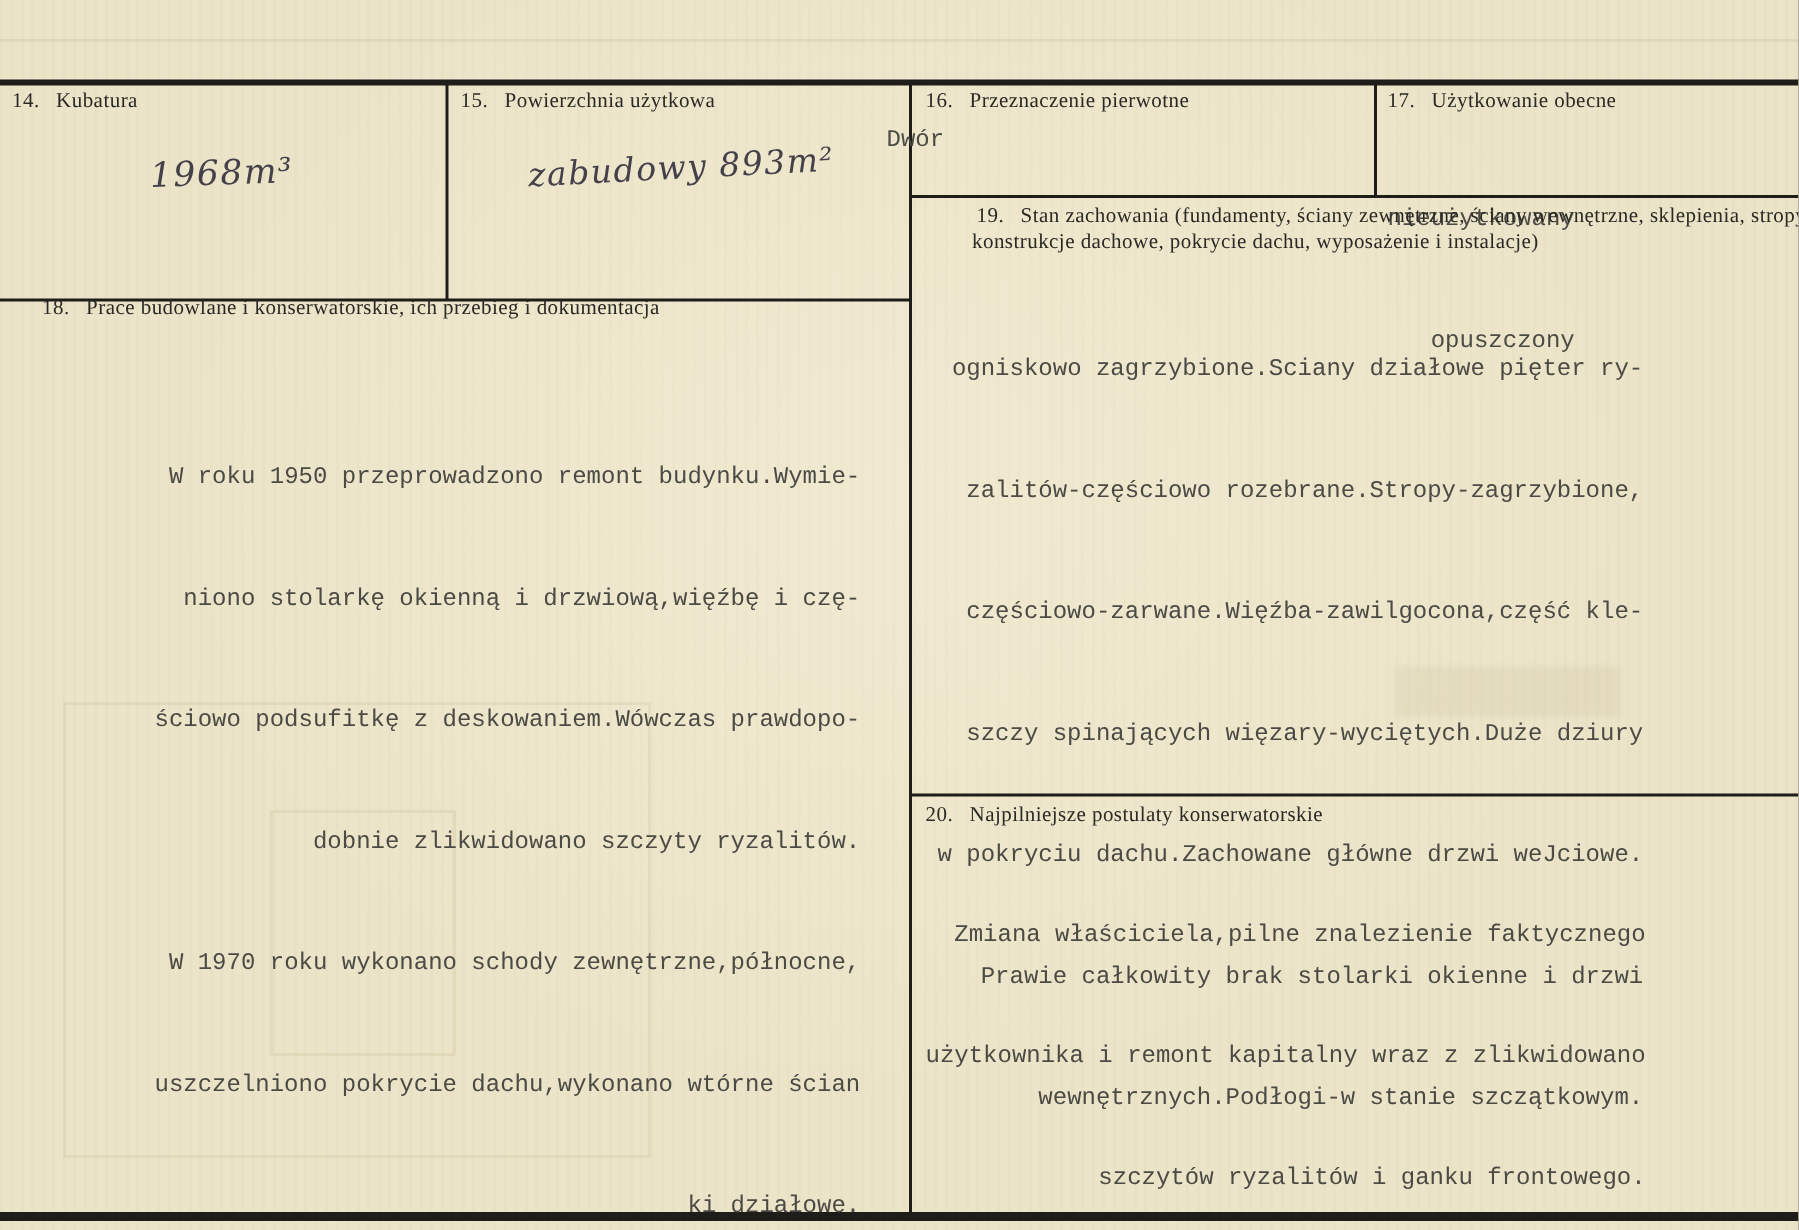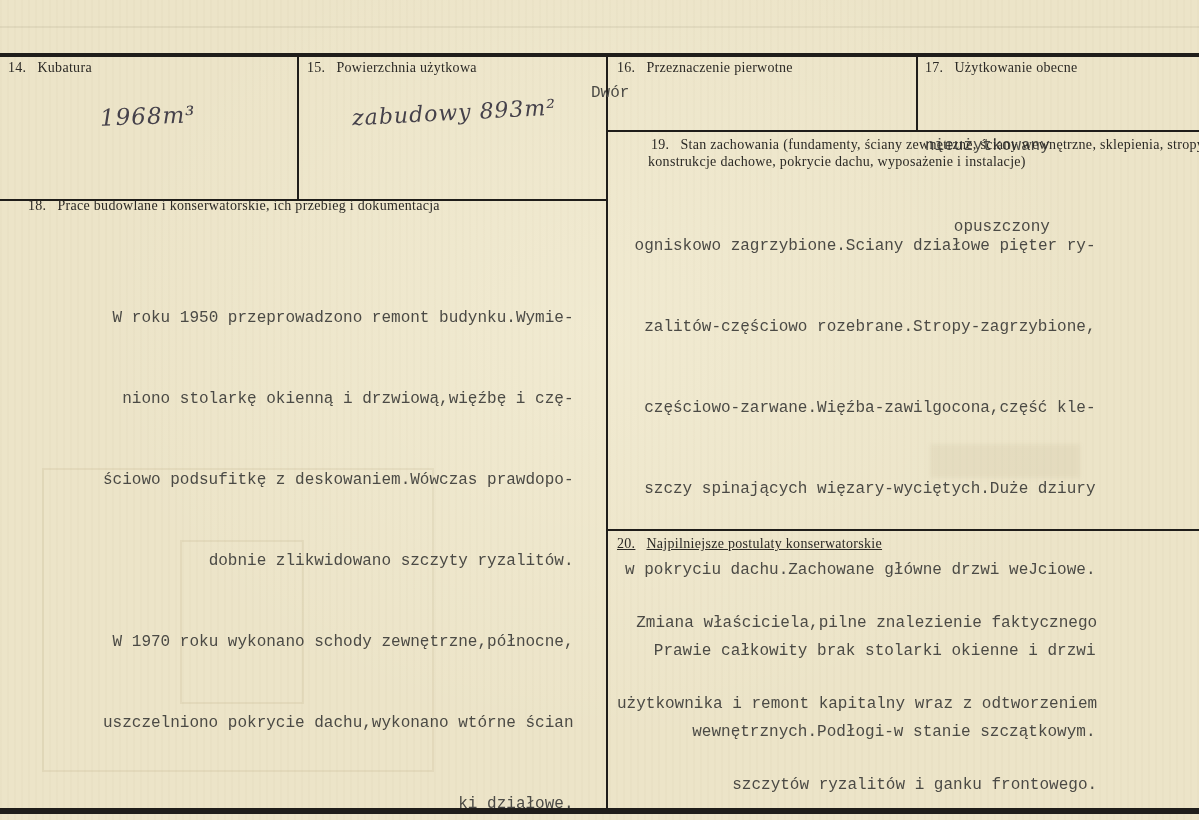--- a/index.html
+++ b/index.html
@@ -83,20 +83,20 @@
     <div>ogniskowo zagrzybione.Sciany działowe pięter ry-</div>
     <div>zalitów-częściowo rozebrane.Stropy-zagrzybione,</div>
     <div>częściowo-zarwane.Więźba-zawilgocona,część kle-</div>
     <div>szczy spinających więzary-wyciętych.Duże dziury</div>
     <div>w pokryciu dachu.Zachowane główne drzwi weJciowe.</div>
     <div>Prawie całkowity brak stolarki okienne i drzwi</div>
     <div>wewnętrznych.Podłogi-w stanie szczątkowym.</div>
     
   </div>
 
-  <div class="label" style="left:617px;top:536px;text-decoration:underline;"><span class="num">20.</span><span>Najpilniejsze postulaty konserwatorskie</span></div>
+  <div class="label" style="left:617px;top:536px;"><span class="num">20.</span><span>Najpilniejsze postulaty konserwatorskie</span></div>
   <div class="typed" style="left:617px;top:556px;">
     <div>Zmiana właściciela,pilne znalezienie faktycznego</div>
-    <div>użytkownika i remont kapitalny wraz z odtworzeniem</div>
+    <div>użytkownika i remont kapitalny wraz z zlikwidowano</div>
     <div>szczytów ryzalitów i ganku frontowego.</div>
   </div>
 
 </div>
 
 </body></html>

